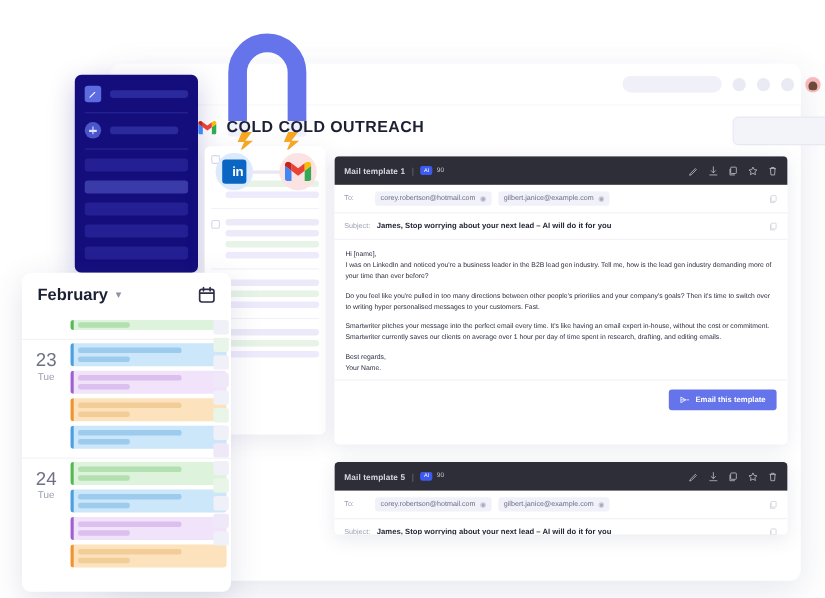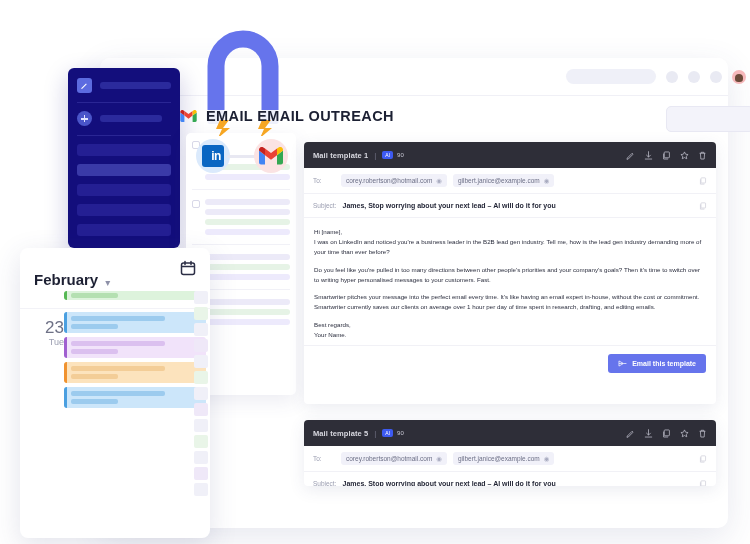--- a/index.html
+++ b/index.html
@@ -117,29 +117,29 @@
   }
 
   
   .cal {
     position: absolute; left: 20px; top: 248px; width: 190px; height: 290px;
     background: #ffffff; border-radius: 8px;
     box-shadow: 0 8px 28px rgba(60,64,120,0.15);
     overflow: hidden;
   }
   .cal-head {
-    height: 40px; display: flex; align-items: flex-end;
+    height: 40px; display: flex; align-items: center;
     padding: 0 14px; position: relative;
   }
   .cal-month { font-size: 15px; font-weight: bold; color: #1d2033; }
   .cal-chev { margin-left: 7px; color: #8e91a8; font-size: 10px; }
   .cal-ico { position: absolute; right: 14px; top: 12px; }
   .cal-body { position: relative; }
   .cal-day { display: flex; border-top: 1px solid #f2f2f7; }
-  .cal-daylabel { width: 44px; flex: none; text-align: right; padding-top: 10px; }
+  .cal-daylabel { width: 44px; flex: none; text-align: center; padding-top: 10px; }
   .cal-dnum { font-size: 17px; color: #6e7186; line-height: 1.05; }
   .cal-dname { font-size: 9px; color: #9a9db0; }
   .cal-events { flex: 1; padding: 3px 4px 4px 0; }
   .ev { border-radius: 3px; margin-bottom: 4px; padding: 4px 5px 4px 7px; position: relative; overflow: hidden; }
   .ev::before { content: ""; position: absolute; left: 0; top: 0; bottom: 0; width: 2.5px; }
   .ev .l1 { height: 5px; border-radius: 2px; width: 72%; margin-bottom: 3px; }
   .ev .l2 { height: 5px; border-radius: 2px; width: 36%; }
   .ev.green { background: #ddf3dc; } .ev.green::before { background: #56b854; }
   .ev.green .l1, .ev.green .l2 { background: #b4e0b1; }
   .ev.blue { background: #cce6fa; } .ev.blue::before { background: #4a9fe0; }
@@ -297,21 +297,21 @@
   </svg>
 
   <div class="title-wrap">
     <svg width="17" height="13" viewBox="0 0 24 19">
       <path d="M2 17.5h4V8.2L0 3.6v11.9c0 1.1.9 2 2 2z" fill="#4285f4"></path>
       <path d="M18 17.5h4c1.1 0 2-.9 2-2V3.6l-6 4.6v9.3z" fill="#34a853"></path>
       <path d="M18 1.5L12 6 6 1.5v6.7l6 4.5 6-4.5z" fill="#ea4335"></path>
       <path d="M0 3.6l6 4.6V1.5L3.6.1C1.8-.5 0 .9 0 2.8z" fill="#c5221f"></path>
       <path d="M24 3.6l-6 4.6V1.5L20.4.1C22.2-.5 24 .9 24 2.8z" fill="#fbbc04"></path>
     </svg>
-    <div class="title-text">EMAIL EMAIL OUTREACH</div>
+    <div class="title-text">COLD COLD OUTREACH</div>
   </div>
 
   <div class="cal">
     <div class="cal-head">
       <span class="cal-month">February</span>
       <span class="cal-chev">▾</span>
       <svg class="cal-ico" width="16" height="16" viewBox="0 0 16 16">
         <rect x="1.5" y="3" width="13" height="11.5" rx="2" fill="none" stroke="#2b2e45" stroke-width="1.5"></rect>
         <path d="M1.5 6.5h13" stroke="#2b2e45" stroke-width="1.5"></path>
         <path d="M5 1.5v3M11 1.5v3" stroke="#2b2e45" stroke-width="1.5" stroke-linecap="round"></path>
@@ -346,20 +346,44 @@
             <div class="l1"></div>
             <div class="l2"></div>
           </div>
           <div class="ev blue">
             <div class="l1"></div>
             <div class="l2"></div>
           </div>
         </div>
       </div>
 
+      <div class="cal-day">
+        <div class="cal-daylabel">
+          <div class="cal-dnum">24</div>
+          <div class="cal-dname">Tue</div>
+        </div>
+        <div class="cal-events">
+          <div class="ev green">
+            <div class="l1"></div>
+            <div class="l2"></div>
+          </div>
+          <div class="ev blue">
+            <div class="l1"></div>
+            <div class="l2"></div>
+          </div>
+          <div class="ev purple">
+            <div class="l1"></div>
+            <div class="l2"></div>
+          </div>
+          <div class="ev orange">
+            <div class="l1"></div>
+            <div class="l2"></div>
+          </div>
+        </div>
+      </div>
     </div>
     <div class="cal-rightstrip">
       <div class="strip-cell"></div>
       <div class="strip-cell g"></div>
       <div class="strip-cell"></div>
       <div class="strip-cell p"></div>
       <div class="strip-cell"></div>
       <div class="strip-cell g"></div>
       <div class="strip-cell"></div>
       <div class="strip-cell p"></div>

